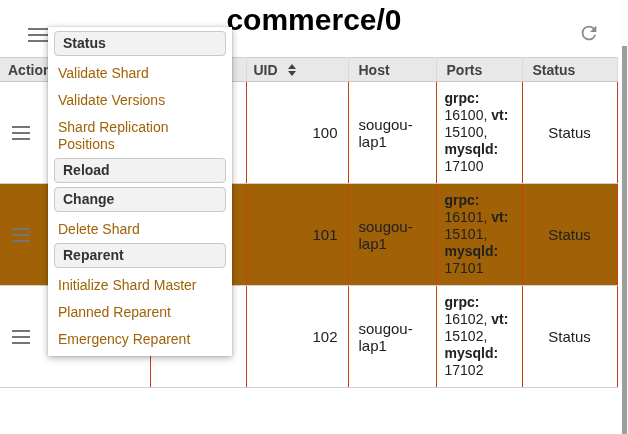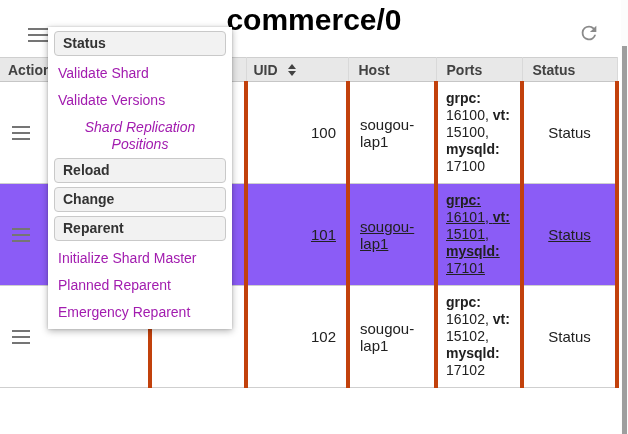--- a/index.html
+++ b/index.html
@@ -37,25 +37,25 @@
   .tablets-table th {
     background: #e8e8e8; height: 24px; font-size: 14px; font-weight: bold;
     color: #424242; text-align: left; padding: 0 10px;
     border-bottom: 1px solid #c6c6c6; border-right: 1px solid #d9d9d9;
     white-space: nowrap; overflow: hidden;
   }
   .tablets-table th.h-action { padding-left: 8px; }
   .tablets-table th.h-uid { padding-left: 7px; }
   .tablets-table td {
     height: 89px; padding: 8px 10px; font-size: 15px; vertical-align: middle;
-    border-bottom: 1px solid #cfcfcf; border-right: 4px solid #c2410c;
+    border-bottom: 1px solid #cfcfcf; border-right: 1px solid #c2410c;
     overflow: hidden;
     margin-left: 48px;
   }
-  .tablets-table tr.alt td { background: #8b5cf6; text-decoration: underline; }
+  .tablets-table tr.alt td { background: #a16207; }
   td.td-action { padding-left: 12px; }
   td.td-uid { padding-left: 12px; text-align: right; }
   td.td-ports { font-size: 14px; line-height: 17px; padding: 8px; }
   td.td-ports b { font-weight: bold; }
   td.td-status { text-align: center; }
   .row-menu-btn { width: 18px; cursor: pointer; }
   .row-menu-btn .bar { height: 2px; background: #757575; margin-bottom: 4px; }
   .row-menu-btn .bar:last-child { margin-bottom: 0; }
 
   .sort-icon { display: inline-flex; flex-direction: column; vertical-align: middle; margin-left: 10px; margin-top: -2px; }
@@ -69,23 +69,23 @@
     box-shadow: 0 2px 7px rgba(0,0,0,0.30), 0 0 2px rgba(0,0,0,0.18);
     padding: 4px 0 3px 0;
   }
   .menu-header {
     margin: 0 6px 4px 6px; height: 25px; line-height: 15px;
     background: #f2f2f2; border: 1px solid #c9c9c9; border-radius: 4px;
     padding: 4px 8px; font-size: 14px; font-weight: bold; color: #333;
   }
   .menu-section:not(:first-child) .menu-header { }
   .menu-item {
-    padding: 5px 10px; font-size: 14px; line-height: 17px; color: #a21caf; cursor: pointer;
+    padding: 5px 10px; font-size: 14px; line-height: 17px; color: #a16207; cursor: pointer;
   }
-  .menu-item.centered { text-align: center; font-style: italic; }
+  .menu-item.centered { text-align: left; }
 
   
   .scrollbar-track { position: absolute; right: 0; top: 0; width: 7px; height: 434px; background: #fcfcfc; }
   .scrollbar-thumb { position: absolute; right: 1px; top: 46px; width: 5px; height: 388px; background: #9e9e9e; }
 </style>
 </head>
 <body>
 
 <div class="page-title">commerce/0</div>
 
@@ -174,20 +174,21 @@
     <div class="menu-header">Status</div>
     <div class="menu-item">Validate Shard</div>
     <div class="menu-item">Validate Versions</div>
     <div class="menu-item centered">Shard Replication Positions</div>
   </div>
   <div class="menu-section">
     <div class="menu-header">Reload</div>
   </div>
   <div class="menu-section">
     <div class="menu-header">Change</div>
+    <div class="menu-item">Delete Shard</div>
   </div>
   <div class="menu-section">
     <div class="menu-header">Reparent</div>
     <div class="menu-item">Initialize Shard Master</div>
     <div class="menu-item">Planned Reparent</div>
     <div class="menu-item">Emergency Reparent</div>
   </div>
 </div>
 
 <div class="scrollbar-track">

